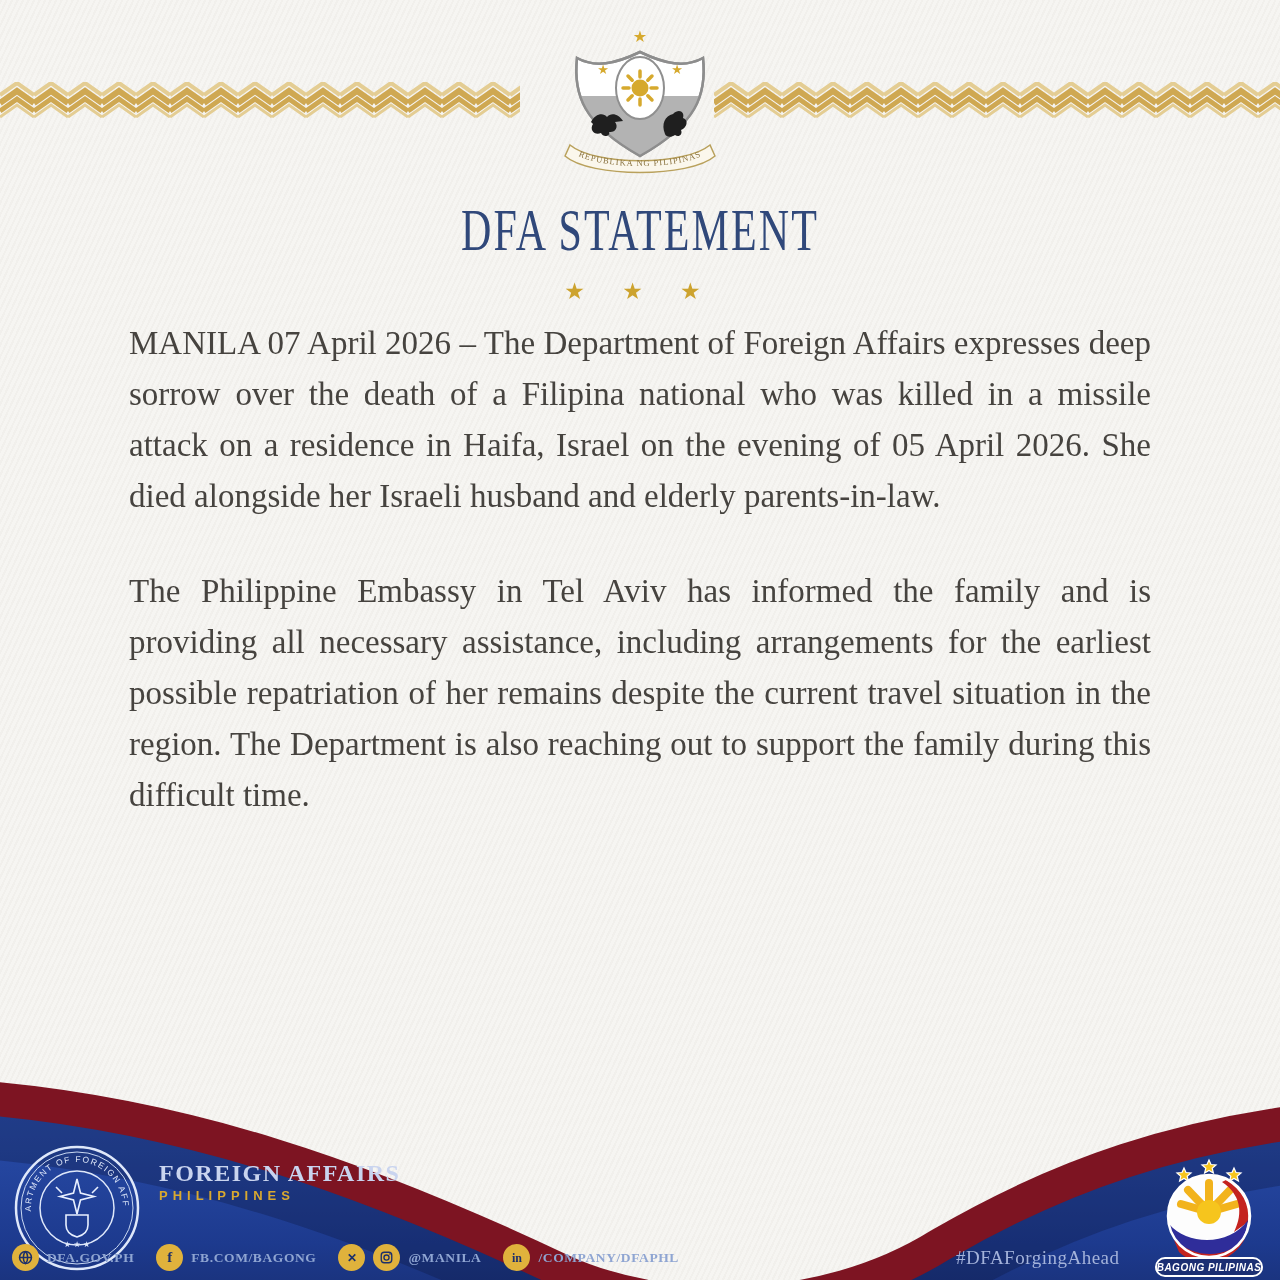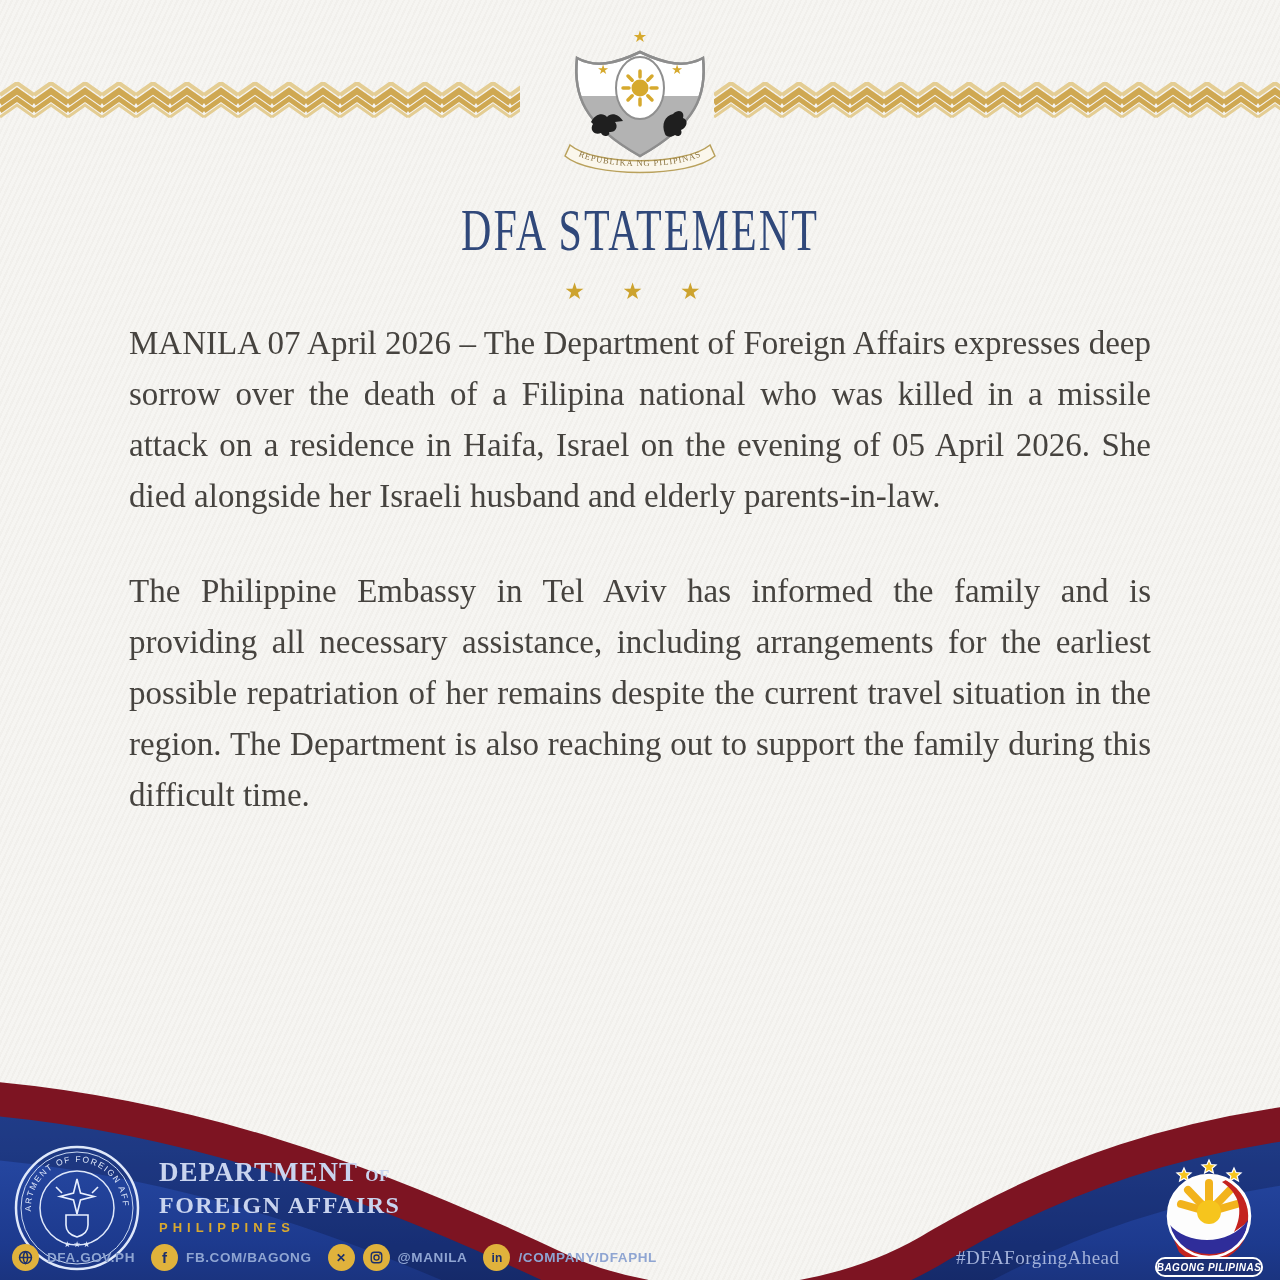--- a/index.html
+++ b/index.html
@@ -31,22 +31,22 @@
   }
   .body-text p{margin:0 0 44px 0;}
   .footer-art{position:absolute; left:0; bottom:0; width:1280px; height:235px;}
   .seal{position:absolute; left:12px; top:1143px; width:130px; height:130px;}
   .wordmark{position:absolute; left:159px; top:1158px; color:#c9d4ef;}
   .wm-l1{font-size:27px; font-weight:600; letter-spacing:1px; line-height:28px;}
   .wm-l1 .of{font-size:17px; letter-spacing:0.5px;}
   .wm-l2{font-size:24px; font-weight:600; letter-spacing:1.5px; line-height:30px;text-align:center;}
   .wm-l3{font-size:13px; font-weight:700; letter-spacing:5px; color:#d9a92f;
          font-family:"Liberation Sans",sans-serif;}
-  .social{position:absolute; left:12px; top:1244px; display:flex; align-items:center; gap:16px;
-          font-family:Liberation Sans, sans-serif;}
+  .social{position:absolute; left:12px; top:1244px; display:flex; align-items:center; gap:22px;
+          font-family:Liberation Serif, serif;}
   .social-group{display:flex; align-items:center; gap:8px;}
   .badge{width:27px; height:27px; border-radius:50%; background:#e0b23c;
          display:flex; align-items:center; justify-content:center;
          color:#1c2f6b; font-weight:700; flex:0 0 auto; box-sizing:border-box;}
   .badge span{font-size:15px; line-height:1;}
   .badge .small{font-size:12px;}
   .social-label{font-size:13.5px; font-weight:700; color:#8fa5d2; letter-spacing:0.6px;}
   .hashtag{position:absolute; left:956px; top:1247px; font-size:19px; color:#a3b2da;
            letter-spacing:0.5px; font-weight:400;}
   .bp-logo{position:absolute; left:1152px; top:1150px; width:114px; height:128px;}
@@ -144,21 +144,20 @@
     <text x="65" y="104" text-anchor="middle" font-size="8" fill="#dfe8fa" font-family="DejaVu Sans">★ ★ ★</text>
     <g stroke="#e8f0ff" stroke-width="1.6" fill="none">
       <path d="M65 36 L68.5 50 L82 53.5 L68.5 57 L65 71 L61.5 57 L48 53.5 L61.5 50 Z"></path>
       <path d="M54 72 h22 v10 q0 9 -11 12 q-11 -3 -11 -12 Z"></path>
       <line x1="44" y1="44" x2="50" y2="50"></line>
         <line x1="86" y1="44" x2="80" y2="50"></line>
     </g>
   </svg>
 
   <div class="wordmark">
-    <div class="wm-l1"><span>DEPARTMENT</span> <span class="of">OF</span></div>
     <div class="wm-l2">FOREIGN AFFAIRS</div>
     <div class="wm-l3">PHILIPPINES</div>
   </div>
 
   <div class="social">
     <div class="social-group">
       <span class="badge">
         <svg width="17" height="17" viewBox="0 0 20 20" fill="none" stroke="#1c2f6b" stroke-width="1.8">
           <circle cx="10" cy="10" r="7"></circle>
             <path d="M3 10 h14 M10 3 c3.5 3.5 3.5 10.5 0 14 c-3.5-3.5-3.5-10.5 0-14"></path>

